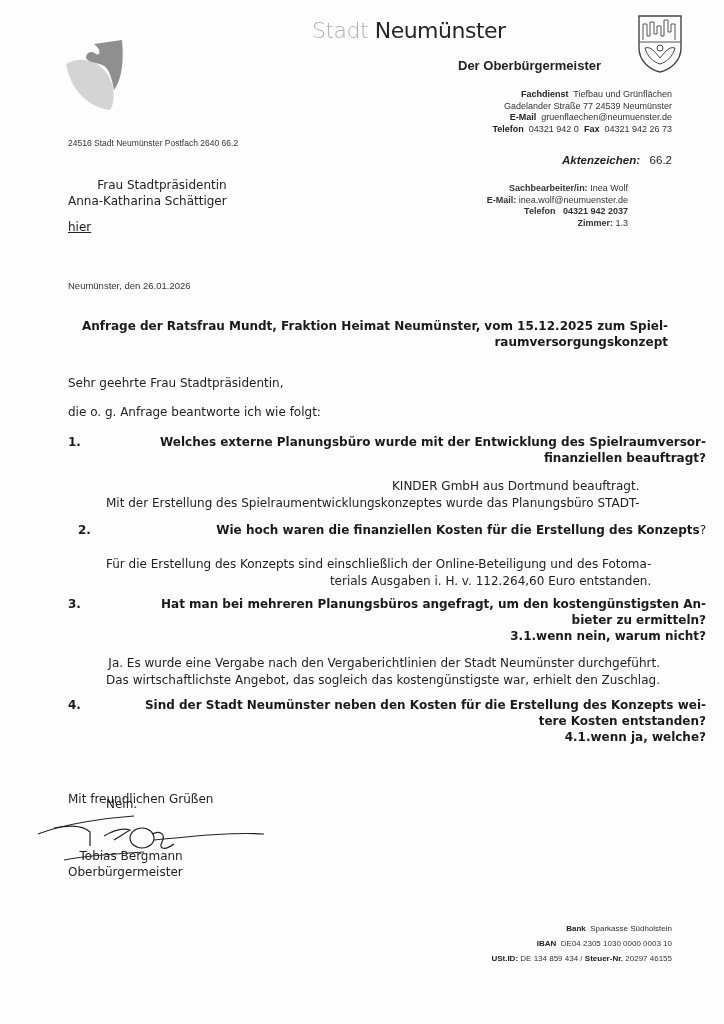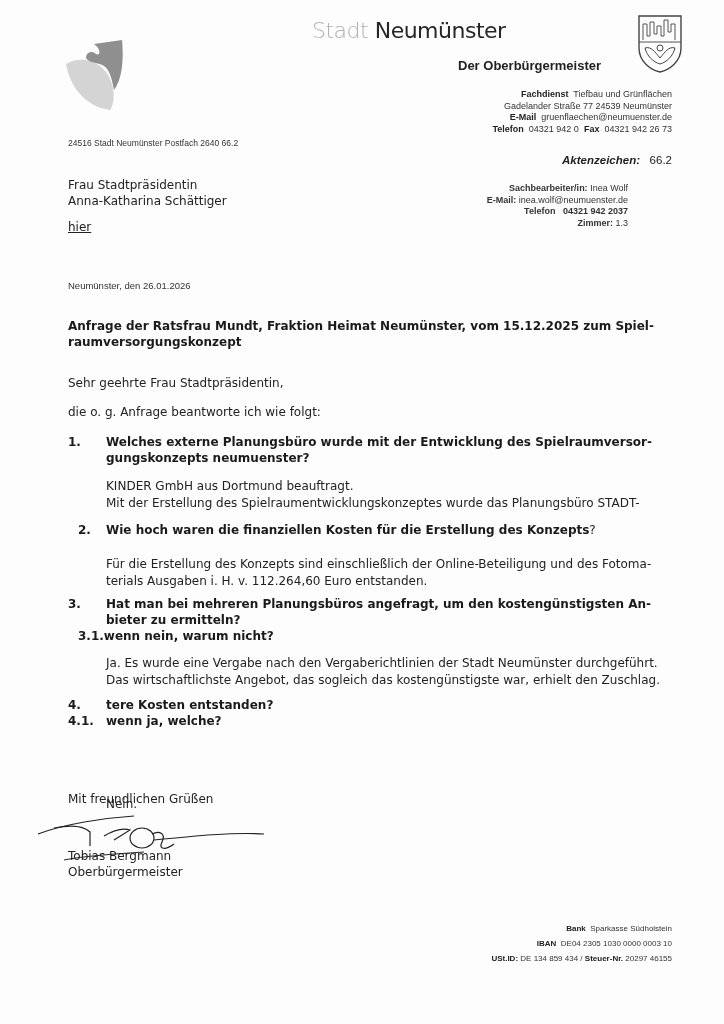--- a/index.html
+++ b/index.html
@@ -2,21 +2,21 @@
 <html><head>
 <meta charset="utf-8">
 <style>
   html, body { margin: 0; padding: 0; }
   body {
     width: 724px; height: 1024px; background: #fdfdfd; position: relative;
     overflow: hidden; color: #1a1a1a;
   }
   .abs { position: absolute; }
   .arial { font-family: "Liberation Sans", sans-serif; }
-  .verd { font-family: "DejaVu Sans", sans-serif; }
+  .verd { font-family: "DejaVu Sans", sans-serif; text-align: right; }
   .logo { left: 64px; top: 40px; width: 70px; height: 72px; }
   .title-line { left: 312px; top: 18px; font-family: "DejaVu Sans", sans-serif; font-size: 22px; letter-spacing: -0.5px; white-space: nowrap; }
   .title-light { color: #b0b0b0; font-weight: 300; }
   .title-dark { color: #262626; }
   .subtitle { left: 458px; top: 58px; font-size: 13px; font-weight: bold; color: #222; }
   .crest { left: 637px; top: 14px; width: 46px; height: 60px; }
   .dept-block { right: 52px; top: 89px; text-align: right; font-size: 9px; line-height: 11.5px; color: #333; }
   .dept-block b { color: #222; }
   .sender-line { left: 68px; top: 138px; font-size: 8.5px; color: #333; }
   .aktz { right: 52px; top: 154px; font-size: 11.5px; color: #222; }
@@ -92,21 +92,21 @@
   <div>raumversorgungskonzept</div>
 </div>
 
 <div class="abs greeting verd">Sehr geehrte Frau Stadtpräsidentin,</div>
 <div class="abs intro verd">die o. g. Anfrage beantworte ich wie folgt:</div>
 
 <div class="abs q verd" style="left:68px; top:434px;">
   <span class="qnum" style="left:0; top:0;">1.</span>
   <div style="margin-left:38px; width:600px;">
     <div>Welches externe Planungsbüro wurde mit der Entwicklung des Spielraumversor-</div>
-    <div>gungskonzepts neumuenster?</div>
+    <div>finanziellen beauftragt?</div>
   </div>
 </div>
 <div class="abs ans verd" style="left:106px; top:478px;">
   <div>KINDER GmbH aus Dortmund beauftragt.</div>
   <div>Mit der Erstellung des Spielraumentwicklungskonzeptes wurde das Planungsbüro STADT-</div>
 </div>
 
 <div class="abs q verd" style="left:78px; top:522px;">
   <span class="qnum" style="left:0; top:0;">2.</span>
   <div style="margin-left:28px; width:600px;">
@@ -127,20 +127,21 @@
   <div style="margin-left:10px;"><span>3.1.</span><span>wenn nein, warum nicht?</span></div>
 </div>
 <div class="abs ans verd" style="left:106px; top:655px;">
   <div>Ja. Es wurde eine Vergabe nach den Vergaberichtlinien der Stadt Neumünster durchgeführt.</div>
   <div>Das wirtschaftlichste Angebot, das sogleich das kostengünstigste war, erhielt den Zuschlag.</div>
 </div>
 
 <div class="abs q verd" style="left:68px; top:697px;">
   <span class="qnum" style="left:0; top:0;">4.</span>
   <div style="margin-left:38px; width:600px;">
+    <div>Sind der Stadt Neumünster neben den Kosten für die Erstellung des Konzepts wei-</div>
     <div>tere Kosten entstanden?</div>
   </div>
   <div><span style="display:inline-block; width:38px;">4.1.</span><span>wenn ja, welche?</span></div>
 </div>
 <div class="abs ans verd" style="left:106px; top:796px;">
   <div>Nein.</div>
 </div>
 
 <div class="abs closing verd">Mit freundlichen Grüßen</div>
 

